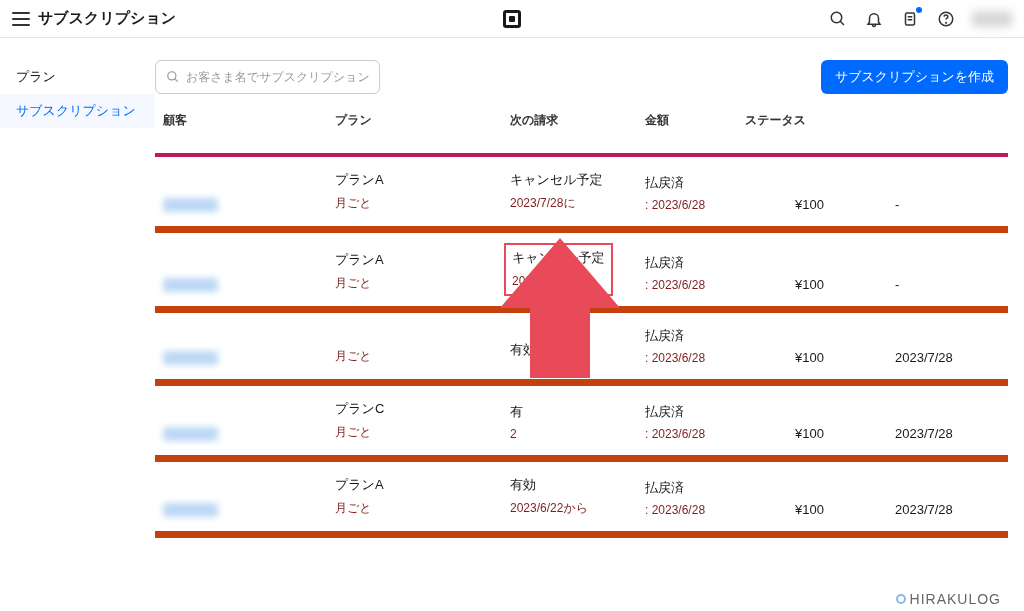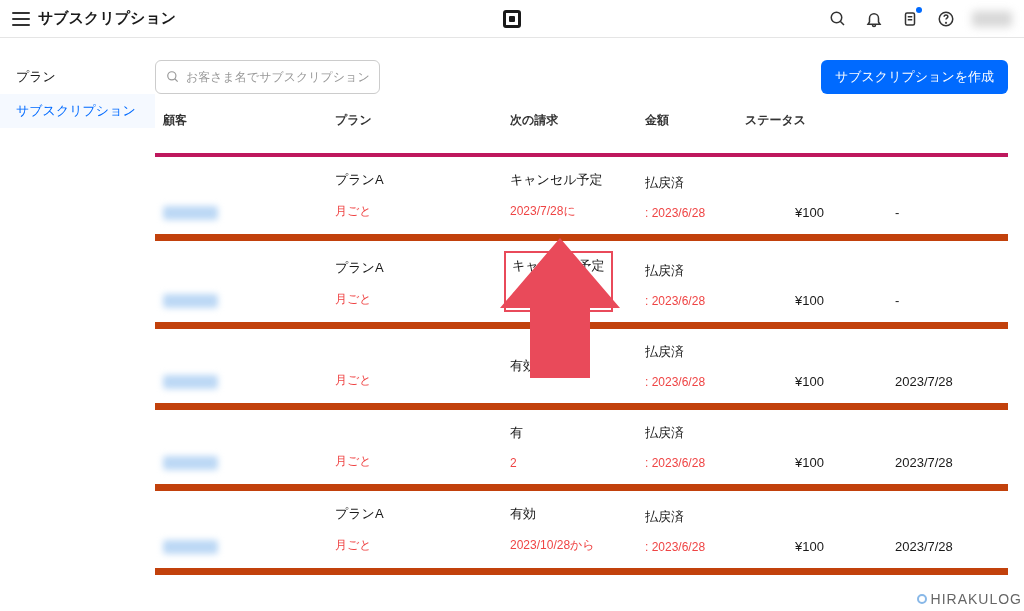--- a/index.html
+++ b/index.html
@@ -47,25 +47,25 @@
     .th { font-size: 12px; font-weight: 600; color: #333; }
     .trow { display: flex; padding: 14px 0; border-bottom: 7px solid #c2410c; align-items: flex-end; }
     .cell { font-size: 13px; }
     .col-customer { width: 180px; padding-left: 8px; }
     .col-plan { width: 175px; }
     .col-status { width: 135px; }
     .col-invoice { width: 150px; }
     .col-amount { width: 100px; }
     .col-next { flex: 1; }
     .primary-text { font-weight: 500; color: #1a1a1a; font-size: 13px; }
-    .secondary-text { color: #ef4444; font-size: 12px; margin-top: 14px; }
+    .secondary-text { color: #7f1d1d; font-size: 12px; margin-top: 6px; }
     .customer-blur { width: 55px; height: 14px; background: #bcd8f5; border-radius: 3px; filter: blur(3px); margin-top: 2px; }
     .highlight-box { border: 2px solid #e94a5a; padding: 4px 6px; margin: -4px -6px; display: inline-block; }
     .big-arrow { position: absolute; top: 200px; left: 345px; width: 120px; height: 140px; pointer-events: none; }
-    .watermark { position: absolute; bottom: 4px; right: 2px; font-size: 14px; color: #666; letter-spacing: 1px; display: flex; align-items: center; gap: 4px; text-align: center; }
+    .watermark { position: absolute; bottom: 4px; right: 23px; font-size: 14px; color: #666; letter-spacing: 1px; display: flex; align-items: center; gap: 4px; text-align: center; }
     .watermark-dot { width: 10px; height: 10px; border: 2px solid #88b8e8; border-radius: 50%; }
   </style>
 </head>
 <body>
 
 <div class="header">
   <div class="header-left">
     <div class="hamburger-icon">
       <span></span>
         <span></span>
@@ -194,20 +194,21 @@
         </div>
         <div class="cell col-amount primary-text">¥100</div>
         <div class="cell col-next primary-text">2023/7/28</div>
       </div>
 
       <div class="trow">
         <div class="cell col-customer">
             <div class="customer-blur"></div>
           </div>
         <div class="cell col-plan">
+          <div class="primary-text">プランC</div>
           <div class="secondary-text">月ごと</div>
         </div>
         <div class="cell col-status">
           <div class="primary-text">有</div>
           <div class="secondary-text">2</div>
         </div>
         <div class="cell col-invoice">
           <div class="primary-text">払戻済</div>
           <div class="secondary-text">: 2023/6/28</div>
         </div>
@@ -218,21 +219,21 @@
       <div class="trow">
         <div class="cell col-customer">
             <div class="customer-blur"></div>
           </div>
         <div class="cell col-plan">
           <div class="primary-text">プランA</div>
           <div class="secondary-text">月ごと</div>
         </div>
         <div class="cell col-status">
           <div class="primary-text">有効</div>
-          <div class="secondary-text">2023/10/28から</div>
+          <div class="secondary-text">2023/6/22から</div>
         </div>
         <div class="cell col-invoice">
           <div class="primary-text">払戻済</div>
           <div class="secondary-text">: 2023/6/28</div>
         </div>
         <div class="cell col-amount primary-text">¥100</div>
         <div class="cell col-next primary-text">2023/7/28</div>
       </div>
 
     </div>

